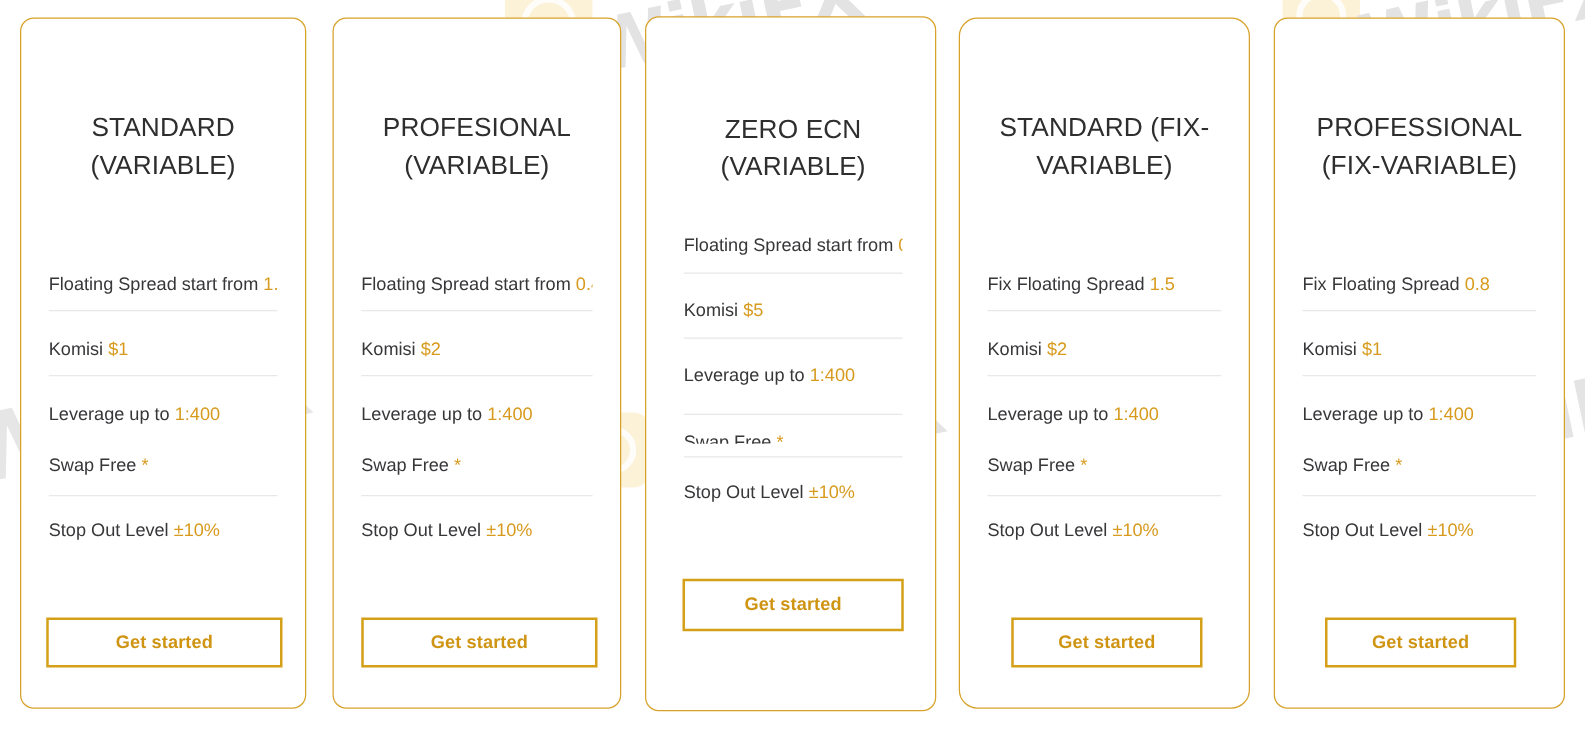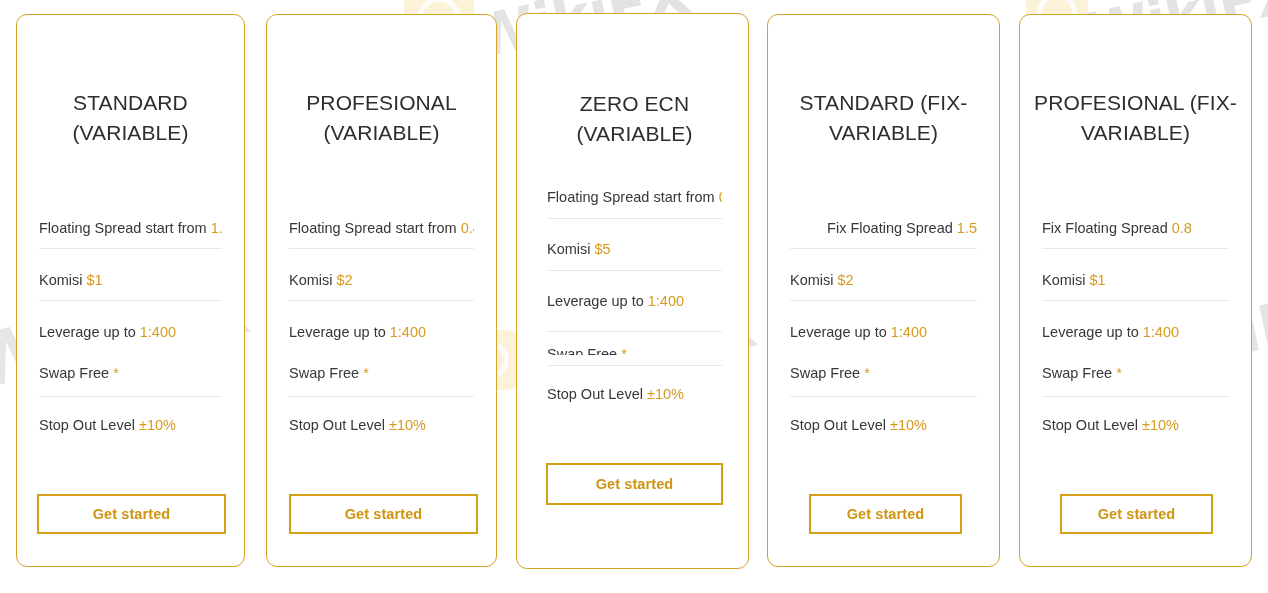--- a/index.html
+++ b/index.html
@@ -191,37 +191,37 @@
         <div class="feature" style="top: 225px;"><span>Komisi</span> <span class="val">$5</span></div>
         <div class="divider" style="top: 256px;"></div>
         <div class="feature" style="top: 277px;"><span>Leverage up to</span> <span class="val">1:400</span></div>
         <div class="divider" style="top: 317px;"></div>
         <div class="feature" style="top: 330px; height: 11px; line-height: 20px;"><span>Swap Free</span> <span class="star">*</span></div>
         <div class="divider" style="top: 351px;"></div>
         <div class="feature" style="top: 370px;"><span>Stop Out Level</span> <span class="val">±10%</span></div>
         <button class="cta" style="left: 29px; top: 449px; width: 177px; height: 42px;">Get started</button>
       </div>
     </div>
-    <div class="card" style="left: 767px; top: 14px; width: 233px; height: 553px;">
+    <div class="card" style="left: 767px; top: 14px; width: 233px; height: 553px; border-radius: 15px;">
       <div class="card-inner">
         <div class="card-title" style="top: 73px;">STANDARD (FIX-VARIABLE)</div>
-        <div class="feature" style="top: 203px; text-align: right;"><span>Fix Floating Spread</span> <span class="val">1.5</span></div>
+        <div class="feature" style="top: 203px;"><span>Fix Floating Spread</span> <span class="val">1.5</span></div>
         <div class="divider" style="top: 233px;"></div>
         <div class="feature" style="top: 255px;"><span>Komisi</span> <span class="val">$2</span></div>
         <div class="divider" style="top: 285px;"></div>
         <div class="feature" style="top: 307px;"><span>Leverage up to</span> <span class="val">1:400</span></div>
         <div class="feature" style="top: 348px;"><span>Swap Free</span> <span class="star">*</span></div>
         <div class="divider" style="top: 381px;"></div>
         <div class="feature" style="top: 400px;"><span>Stop Out Level</span> <span class="val">±10%</span></div>
         <button class="cta" style="left: 41px; top: 479px; width: 153px; height: 40px;">Get started</button>
       </div>
     </div>
     <div class="card" style="left: 1019px; top: 14px; width: 233px; height: 553px;">
       <div class="card-inner">
-        <div class="card-title" style="top: 73px;">PROFESIONAL (FIX-VARIABLE)</div>
+        <div class="card-title" style="top: 73px;">PROFESSIONAL (FIX-VARIABLE)</div>
         <div class="feature" style="top: 203px;"><span>Fix Floating Spread</span> <span class="val">0.8</span></div>
         <div class="divider" style="top: 233px;"></div>
         <div class="feature" style="top: 255px;"><span>Komisi</span> <span class="val">$1</span></div>
         <div class="divider" style="top: 285px;"></div>
         <div class="feature" style="top: 307px;"><span>Leverage up to</span> <span class="val">1:400</span></div>
         <div class="feature" style="top: 348px;"><span>Swap Free</span> <span class="star">*</span></div>
         <div class="divider" style="top: 381px;"></div>
         <div class="feature" style="top: 400px;"><span>Stop Out Level</span> <span class="val">±10%</span></div>
         <button class="cta" style="left: 40px; top: 479px; width: 153px; height: 40px;">Get started</button>
       </div>

